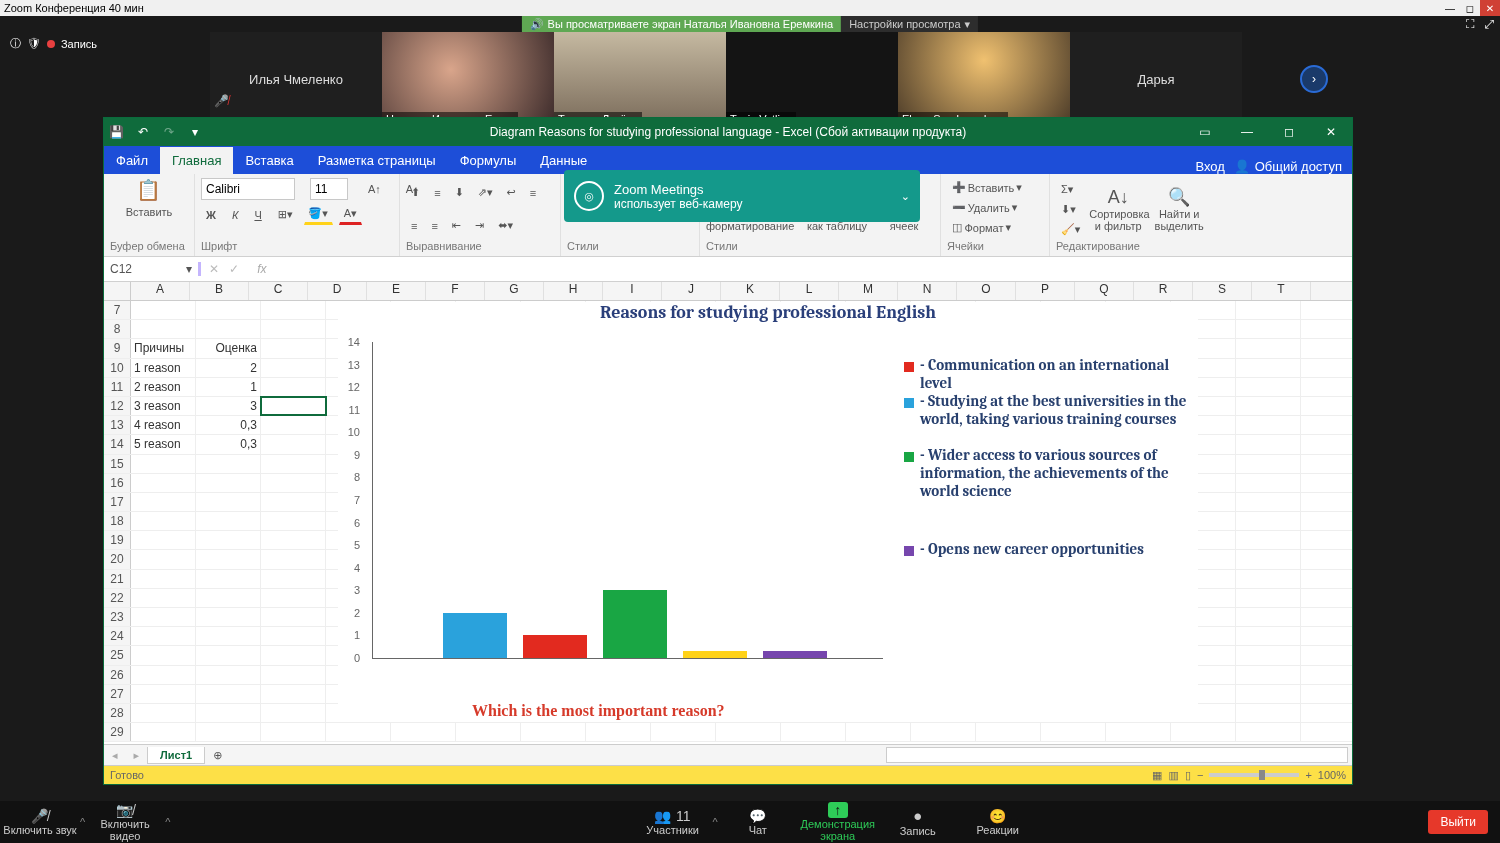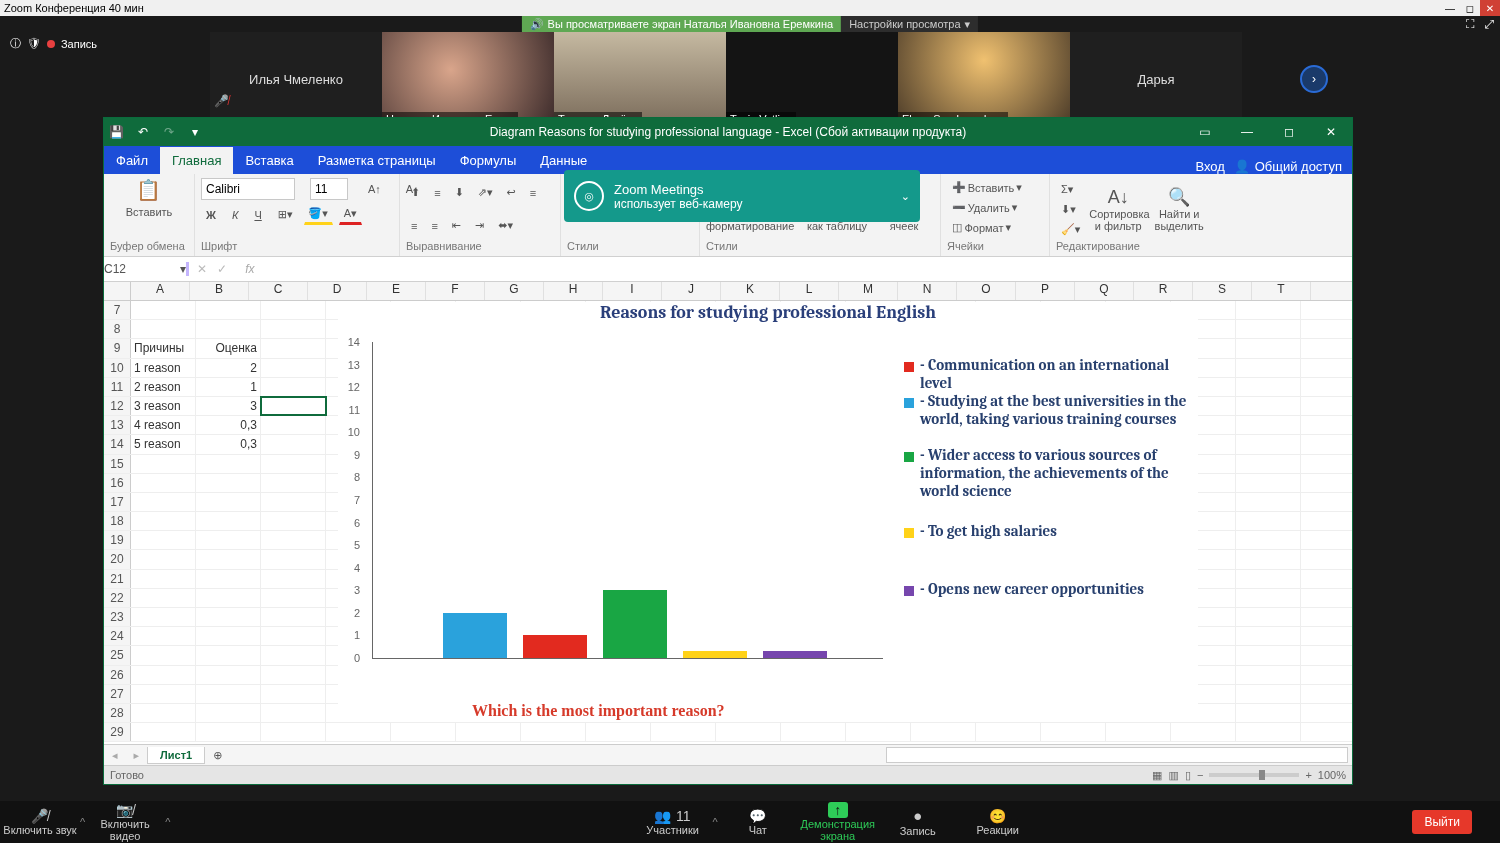--- a/index.html
+++ b/index.html
@@ -39,21 +39,21 @@
 .ex-tabs .right{margin-left:auto;display:flex;gap:10px;padding-right:10px;align-items:center}
 .ex-ribbon{height:82px;background:#f3f3f3;border-bottom:1px solid #d0d0d0;display:flex;font-size:11px;color:#555}
 .rg{border-right:1px solid #e0e0e0;padding:4px 6px;display:flex;flex-direction:column;justify-content:space-between}
 .rg .lbl{text-align:left;color:#777;font-size:11px}
 .rg .body{flex:1;display:flex;align-items:center;gap:4px}
 .rbtn{border:1px solid transparent;padding:2px 4px;display:flex;align-items:center;gap:2px}
 .rinput{border:1px solid #c8c8c8;background:#fff;height:20px;padding:0 4px;font-size:12px}
 .zoom-toast{position:absolute;left:460px;top:-4px;width:336px;height:44px;background:#14998b;border-radius:4px;display:flex;align-items:center;color:#fff;padding:4px 10px;gap:10px;z-index:5}
 .zoom-toast .zt-icon{width:26px;height:26px;border:2px solid #fff;border-radius:50%;display:flex;align-items:center;justify-content:center}
 .ex-fbar{height:24px;border-bottom:1px solid #d0d0d0;display:flex;align-items:center;font-size:12px;color:#555}
-.ex-fbar .nb{width:82px;border-right:3px solid #c4b5fd;padding:0 0;display:flex;align-items:flex-start;justify-content:space-between}
+.ex-fbar .nb{width:82px;border-right:3px solid #c4b5fd;padding:0 6px;display:flex;align-items:flex-start;justify-content:space-between}
 .ex-fbar .fx{padding:0 8px;color:#aaa}
 .grid-wrap{flex:1;display:flex;overflow:hidden;font-size:12px;color:#333}
 .grid{position:relative;flex:1;background:#fff}
 .colhead{height:18px;display:flex;border-bottom:1px solid #ccc;background:#f5f5f5}
 .colhead .corner{width:26px;border-right:1px solid #ccc}
 .colhead .ch{width:58px;text-align:center;border-right:1px solid #e0e0e0;font-size:12px}
 .rows{position:relative}
 .row{display:flex;height:18.2px;border-bottom:1px solid #eee}
 .row .rh{width:26px;background:#f5f5f5;border-right:1px solid #ccc;text-align:center;font-size:12px;line-height:18px;color:#555}
 .row .cell{width:58px;border-right:1px solid #eee;padding:0 3px;line-height:18px;overflow:hidden;white-space:nowrap}
@@ -67,29 +67,29 @@
 .ytick{position:absolute;right:4px;transform:translateY(-50%)}
 .bars{position:absolute;left:30px;top:0;width:510px;height:316px;border-left:1px solid #666;border-bottom:1px solid #666}
 .bar{position:absolute;width:64px;bottom:0}
 .legend{position:absolute;left:566px;top:34px;width:286px;font-family:Cambria,Georgia,serif;font-weight:bold;font-size:15px;color:#28406e}
 .legend .li{display:flex;gap:6px}
 .legend .sw{width:10px;height:10px;margin-top:6px;flex-shrink:0}
 .subtitle{position:absolute;left:134px;bottom:2px;font-weight:bold;color:#d63a2a;font-size:16px;font-family:"Segoe UI"}
 
 .sheettabs{height:20px;border-top:1px solid #ccc;display:flex;align-items:center;font-size:11px;color:#555;background:#f5f5f5}
 .sheettabs .stab{padding:2px 12px;border:1px solid #ccc;border-top:none;background:#fff;color:#0f6b3c;font-weight:bold}
-.status{height:18px;background:#e5e5e5;border-top:1px solid #ccc;display:flex;align-items:center;font-size:11px;color:#666;padding:0 6px}
+.status{height:18px;background:#fde047;border-top:1px solid #ccc;display:flex;align-items:center;font-size:11px;color:#666;padding:0 6px}
 .status .zoom{margin-left:auto;display:flex;align-items:center;gap:6px}
 .status .zslider{width:90px;height:4px;background:#ccc;position:relative}
 .status .zslider .zh{position:absolute;top:-3px;width:6px;height:10px;background:#888;left:55%}
 
 .zoombar{position:absolute;left:0;bottom:0;width:100%;height:42px;background:#111;display:flex;align-items:center;color:#ccc;font-size:11px}
 .zoombar .zbtn{width:80px;text-align:center}
 .zoombar .zicon{font-size:14px}
-.zoombar .leave{position:absolute;right:28px;background:#e6382a;color:#fff;padding:5px 12px;border-radius:3px;font-size:12px}
+.zoombar .leave{position:absolute;right:12px;background:#e6382a;color:#fff;padding:5px 12px;border-radius:3px;font-size:12px}
 </style>
 </head>
 <body>
 
 <div class="win-title">
   <span>Zoom Конференция  40 мин</span>
   <div class="wctrl">
     <div>—</div>
     <div>◻</div>
     <div class="wclose">✕</div>
@@ -860,24 +860,20 @@
               <div>- Communication on an international level</div>
             </div>
             <div class="li" style="margin-top: 0px;">
               <div class="sw" style="background: rgb(42, 162, 220);"></div>
               <div>- Studying at the best universities in the world, taking various training courses</div>
             </div>
             <div class="li" style="margin-top: 18px;">
               <div class="sw" style="background: rgb(25, 166, 68);"></div>
               <div>- Wider access to various sources of information, the achievements of the world science</div>
             </div>
-            <div class="li" style="margin-top: 22px;">
-              <div class="sw" style="background: rgb(255, 210, 25);"></div>
-              <div>- To get high salaries</div>
-            </div>
             <div class="li" style="margin-top: 40px;">
               <div class="sw" style="background: rgb(118, 70, 173);"></div>
               <div>- Opens new career opportunities</div>
             </div>
           </div>
         <div class="subtitle">Which is the most important reason?</div>
       </div>
     </div>
 
   </div>

